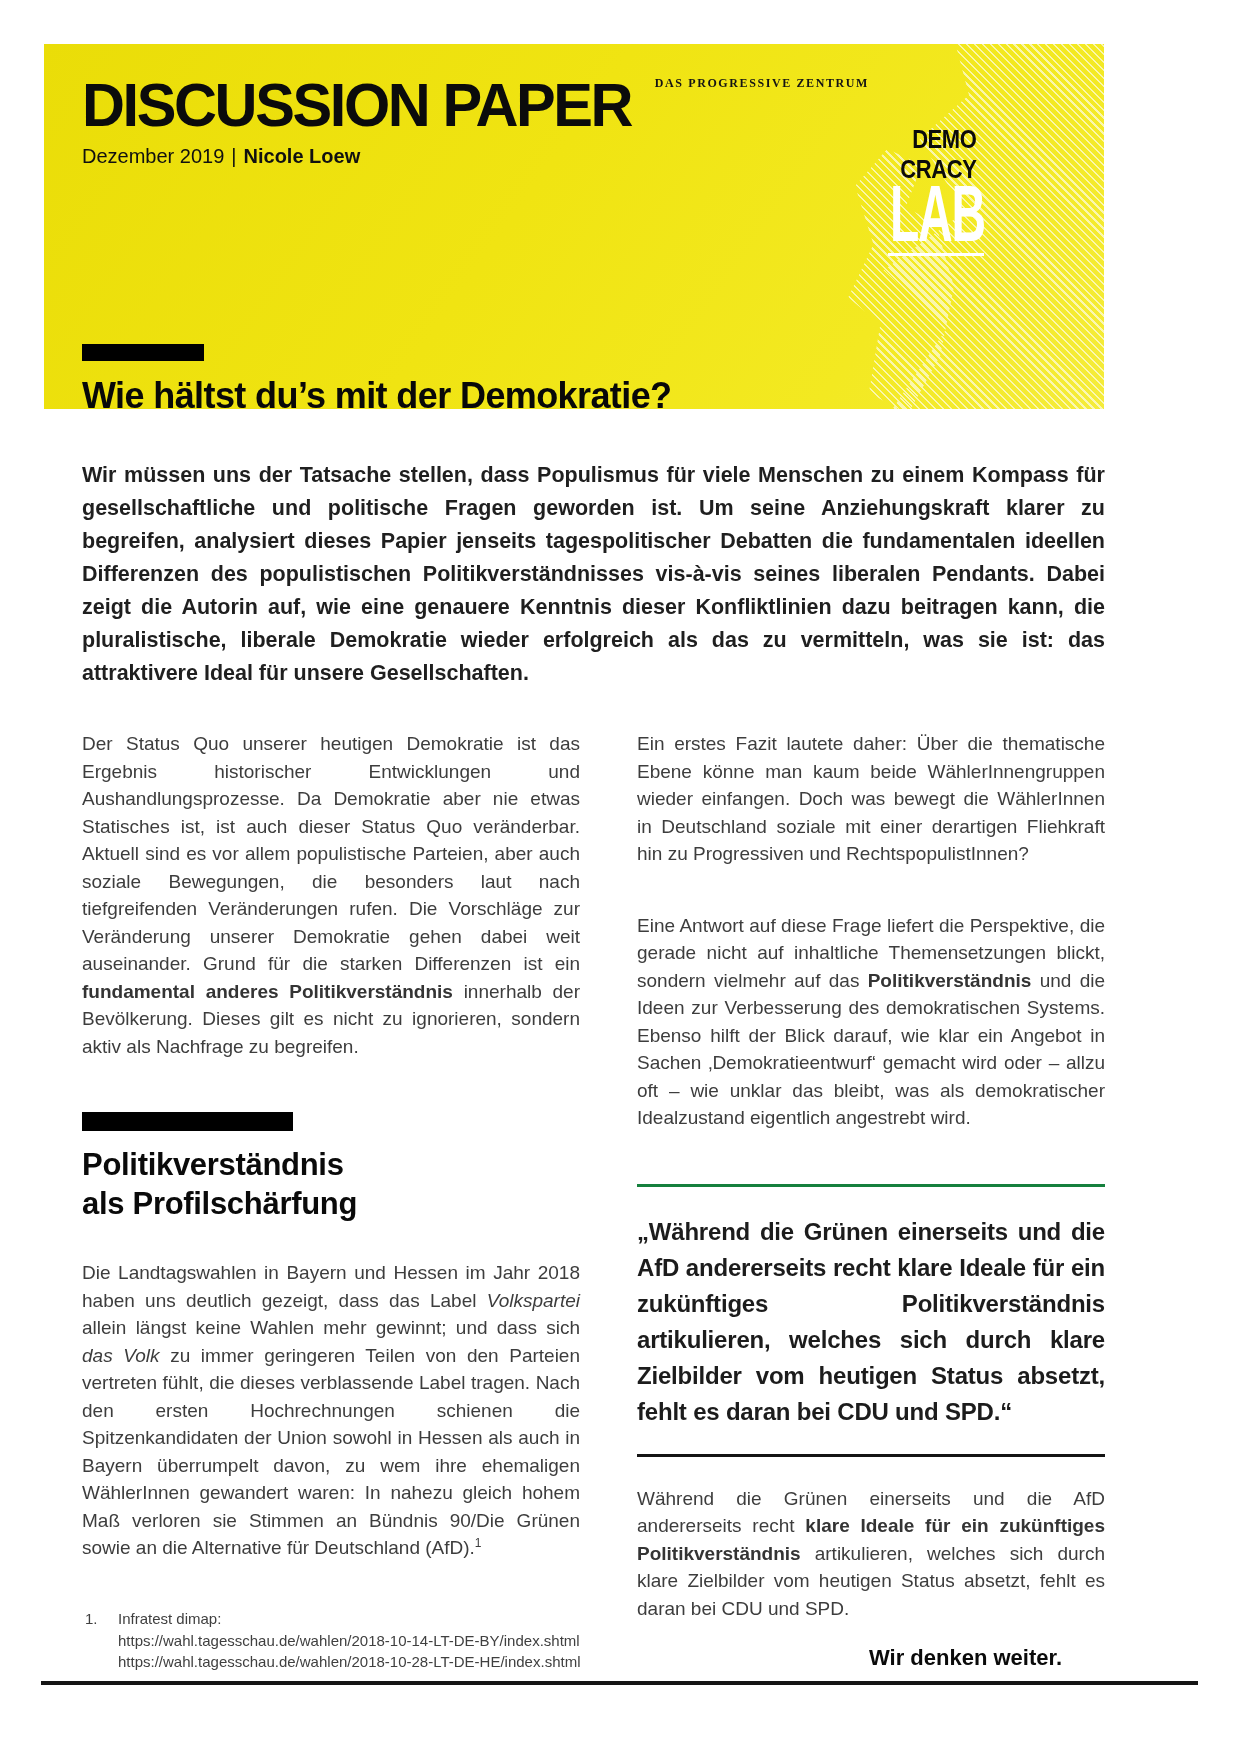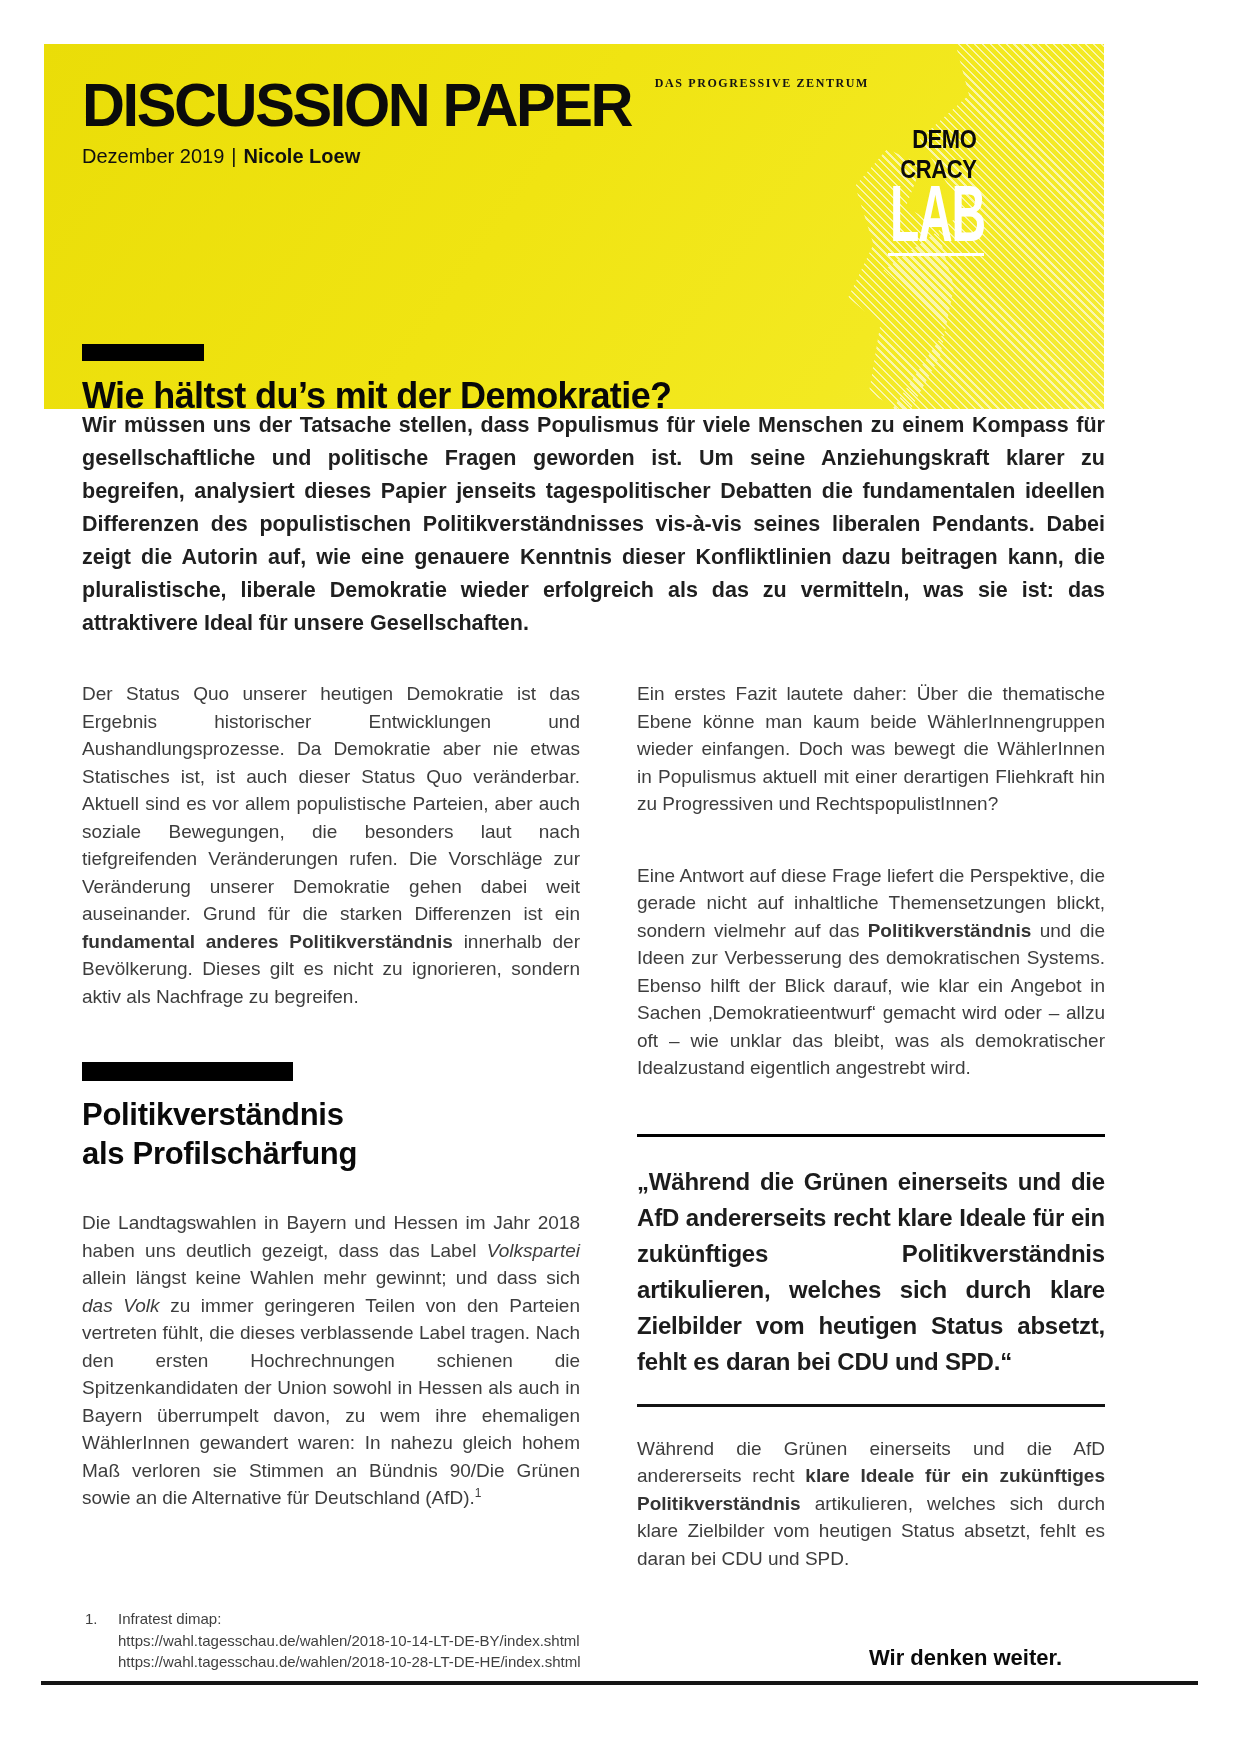--- a/index.html
+++ b/index.html
@@ -66,42 +66,42 @@
   .bar1 { width: 122px; height: 17px; }
   .heading {
     font-size: 36px; font-weight: 800; letter-spacing: -0.6px;
     color: #080808; margin-top: 15px; line-height: 40px;
   }
   .subheading { font-size: 23px; color: #161616; margin-top: 8px; line-height: 26px; }
 
   
   .content { position: absolute; left: 0; top: 409px; width: 1240px; padding: 0 135px 0 82px; }
   .intro {
-    font-size: 21.5px; font-weight: 700; line-height: 33px;
+    margin-top: 50px; font-size: 21.5px; font-weight: 700; line-height: 33px;
     text-align: justify; color: #1f1f1f;
   }
   .columns { display: flex; gap: 57px; margin-top: 40px; }
   .col-left { width: 498px; flex: 0 0 498px; }
   .col-right { width: 468px; flex: 0 0 468px; }
   .body-text {
     font-size: 19px; line-height: 27.5px; text-align: justify; color: #3d3d3d;
   }
   .body-text + .body-text { margin-top: 44px; }
   .body-text strong { font-weight: 700; color: #343434; }
   .body-text em { font-style: italic; }
   .body-text sup { font-size: 12px; vertical-align: super; line-height: 0; }
   .bar2 { width: 211px; height: 19px; margin-top: 52px; }
   .section-heading {
     font-size: 31px; font-weight: 800; line-height: 39px;
     color: #0a0a0a; margin-top: 14px; letter-spacing: -0.3px;
   }
   .section-heading .line { display: block; }
   .col-left .section-heading + .body-text { margin-top: 36px; }
   .pullquote {
-    margin-top: 52px; border-top: 3px solid #000000; border-bottom: 3px solid #141414;
+    margin-top: 52px; border-top: 3px solid #15803d; border-bottom: 3px solid #141414;
     padding: 27px 0 24px;
     font-size: 24px; line-height: 36px; font-weight: 700; color: #1c1c1c;
     text-align: justify; letter-spacing: -0.2px;
   }
   .pullquote + .body-text { margin-top: 28px; }
 
   
   .footnote {
     position: absolute; left: 85px; top: 1608px;
     display: flex; font-size: 15px; line-height: 21.5px; color: #404040;
@@ -164,21 +164,21 @@
         <div class="bar bar2"></div>
         <h2 class="section-heading">
           <span class="line">Politikverständnis</span>
           <span class="line">als Profilschärfung</span>
         </h2>
 
         <p class="body-text"><span>Die Landtagswahlen in Bayern und Hessen im Jahr 2018 haben uns deutlich gezeigt, dass das Label </span><em>Volkspartei</em><span> allein längst keine Wahlen mehr gewinnt; und dass sich </span><em>das Volk</em><span> zu immer geringeren Teilen von den Parteien vertreten fühlt, die dieses verblassende Label tragen. Nach den ersten Hochrechnungen schienen die Spitzenkandidaten der Union sowohl in Hessen als auch in Bayern überrumpelt davon, zu wem ihre ehemaligen WählerInnen gewandert waren: In nahezu gleich hohem Maß verloren sie Stimmen an Bündnis 90/Die Grünen sowie an die Alternative für Deutschland (AfD).</span><sup>1</sup></p>
       </div>
 
       <div class="col col-right">
-        <p class="body-text">Ein erstes Fazit lautete daher: Über die thematische Ebene könne man kaum beide WählerInnengruppen wieder einfangen. Doch was bewegt die WählerInnen in Populismus aktuell mit einer derartigen Fliehkraft hin zu Progressiven und RechtspopulistInnen?</p>
+        <p class="body-text">Ein erstes Fazit lautete daher: Über die thematische Ebene könne man kaum beide WählerInnengruppen wieder einfangen. Doch was bewegt die WählerInnen in Deutschland soziale mit einer derartigen Fliehkraft hin zu Progressiven und RechtspopulistInnen?</p>
 
         <p class="body-text"><span>Eine Antwort auf diese Frage liefert die Perspektive, die gerade nicht auf inhaltliche Themensetzungen blickt, sondern vielmehr auf das </span><strong>Politikverständnis</strong><span> und die Ideen zur Verbesserung des demokratischen Systems. Ebenso hilft der Blick darauf, wie klar ein Angebot in Sachen ‚Demokratieentwurf‘ gemacht wird oder – allzu oft – wie unklar das bleibt, was als demokratischer Idealzustand eigentlich angestrebt wird.</span></p>
 
         <blockquote class="pullquote">„Während die Grünen einerseits und die AfD andererseits recht klare Ideale für ein zukünftiges Politikverständnis artikulieren, welches sich durch klare Zielbilder vom heutigen Status absetzt, fehlt es daran bei CDU und SPD.“</blockquote>
 
         <p class="body-text"><span>Während die Grünen einerseits und die AfD andererseits recht </span><strong>klare Ideale für ein zukünftiges Politikverständnis</strong><span> artikulieren, welches sich durch klare Zielbilder vom heutigen Status absetzt, fehlt es daran bei CDU und SPD.</span></p>
       </div>
     </div>
   </main>
 

